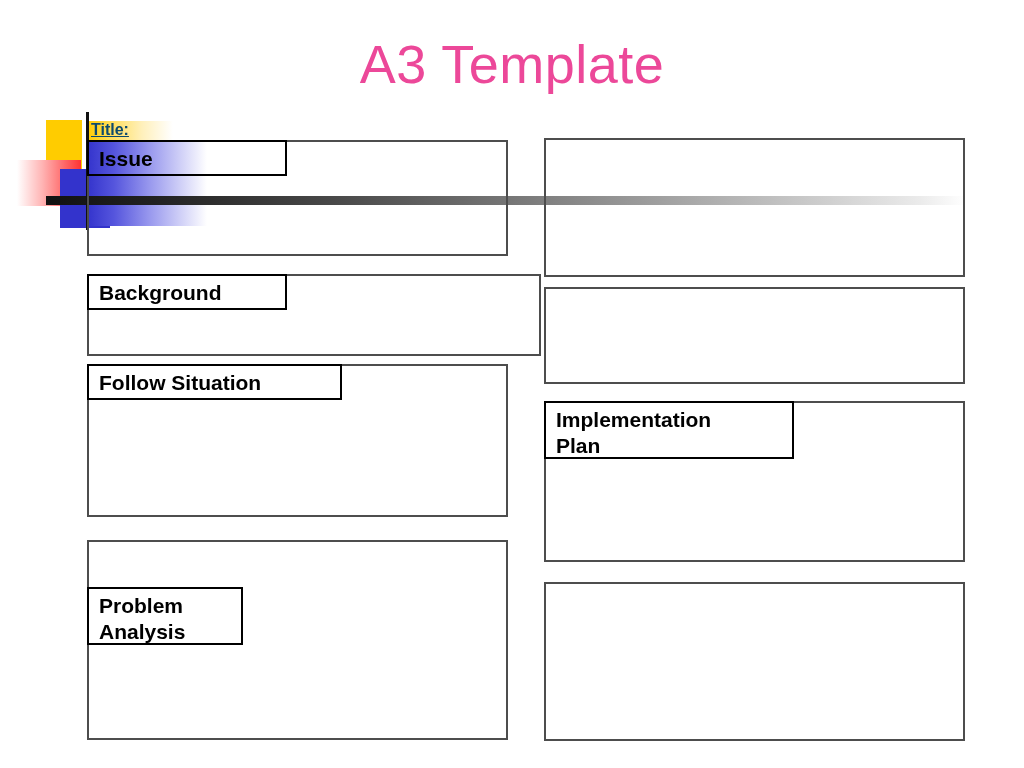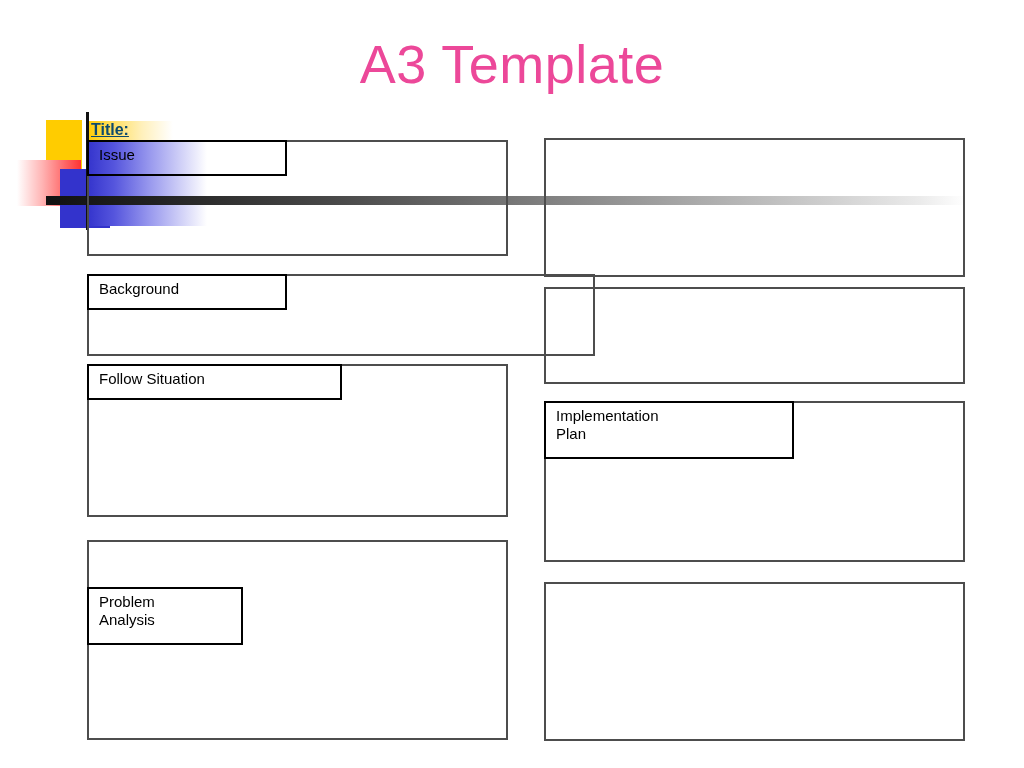--- a/index.html
+++ b/index.html
@@ -88,22 +88,22 @@
     background: transparent;
   }
   .a3-label {
     position: absolute;
     left: -2px;
     top: -2px;
     box-sizing: border-box;
     border: 2px solid #000000;
     background: transparent;
     font-family: "Liberation Sans", sans-serif;
-    font-weight: normal;
-    font-size: 15px;
+    font-weight: bold;
+    font-size: 21px;
     color: #000000;
     line-height: 1.22;
     padding: 4px 11px 5px 10px;
     white-space: pre-line;
   }
   .a3-body {
     position: absolute;
     left: 0; right: 0; bottom: 0;
   }
 
@@ -134,21 +134,21 @@
 
 <div id="slide-title">A3 Template</div>
 
 <div id="title-caption">Title:</div>
 
 <div class="column" id="col-left">
     <div class="a3-box" style="left: 0px; top: 0px; width: 421px; height: 116px;">
       <div class="a3-body" style="top: 36px;"></div>
       <div class="a3-label" style="width: 200px; height: 36px;">Issue</div>
     </div>
-    <div class="a3-box" style="left: 0px; top: 134px; width: 508px; height: 82px;">
+    <div class="a3-box" style="left: 0px; top: 134px; width: 454px; height: 82px;">
       <div class="a3-body" style="top: 36px;"></div>
       <div class="a3-label" style="width: 200px; height: 36px;">Background</div>
     </div>
     <div class="a3-box" style="left: 0px; top: 224px; width: 421px; height: 153px;">
       <div class="a3-body" style="top: 36px;"></div>
       <div class="a3-label" style="width: 255px; height: 36px;">Follow Situation</div>
     </div>
     <div class="a3-box" style="left: 0px; top: 400px; width: 421px; height: 200px;">
       <div class="a3-body" style="top: 58px;"></div>
       <div class="a3-label" style="width: 156px; height: 58px; margin-top: 47px;">Problem

